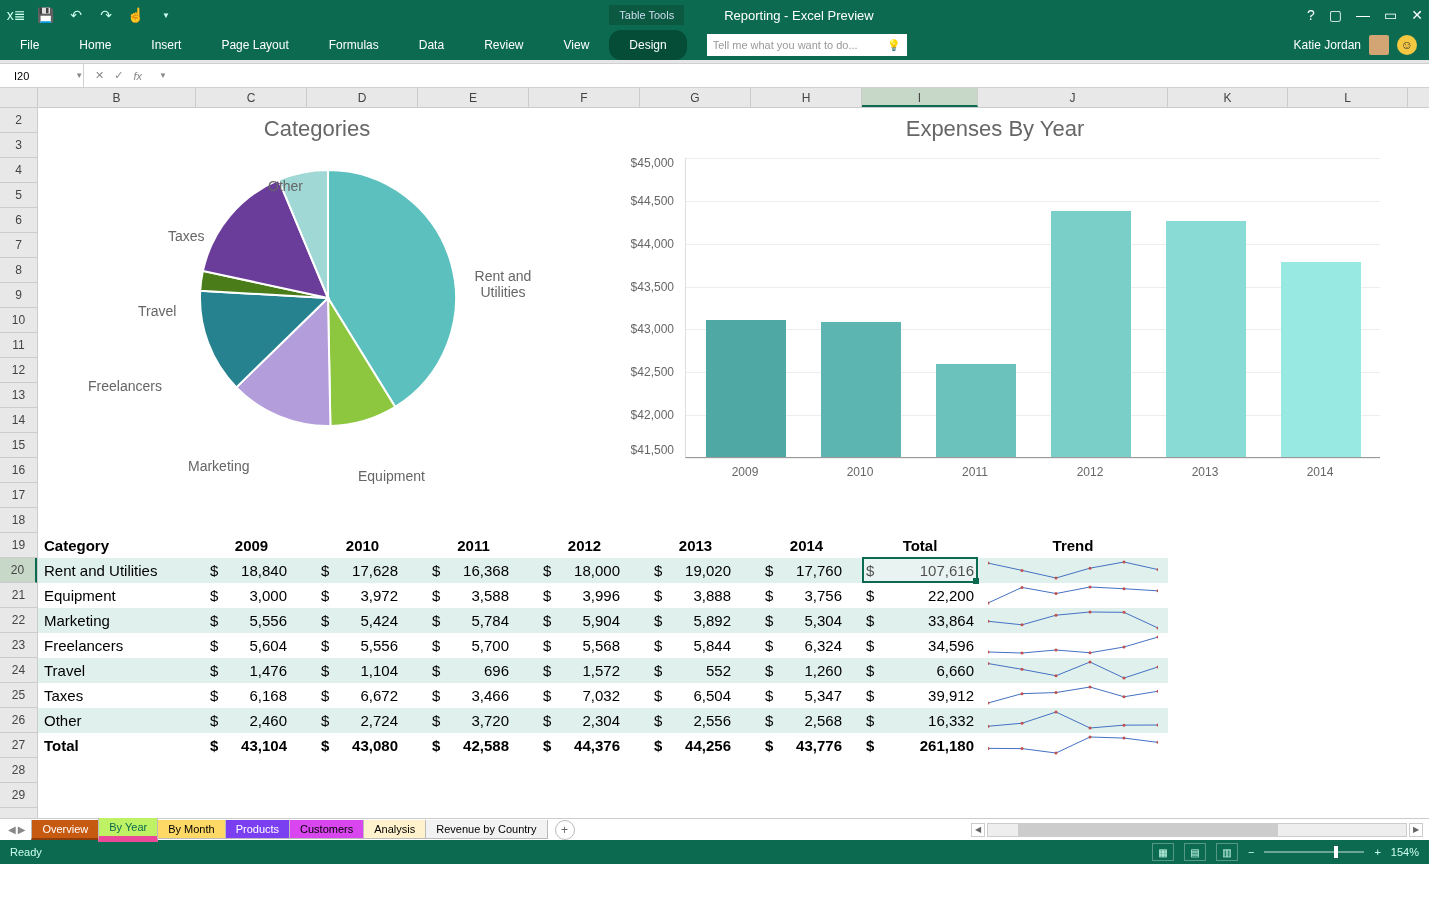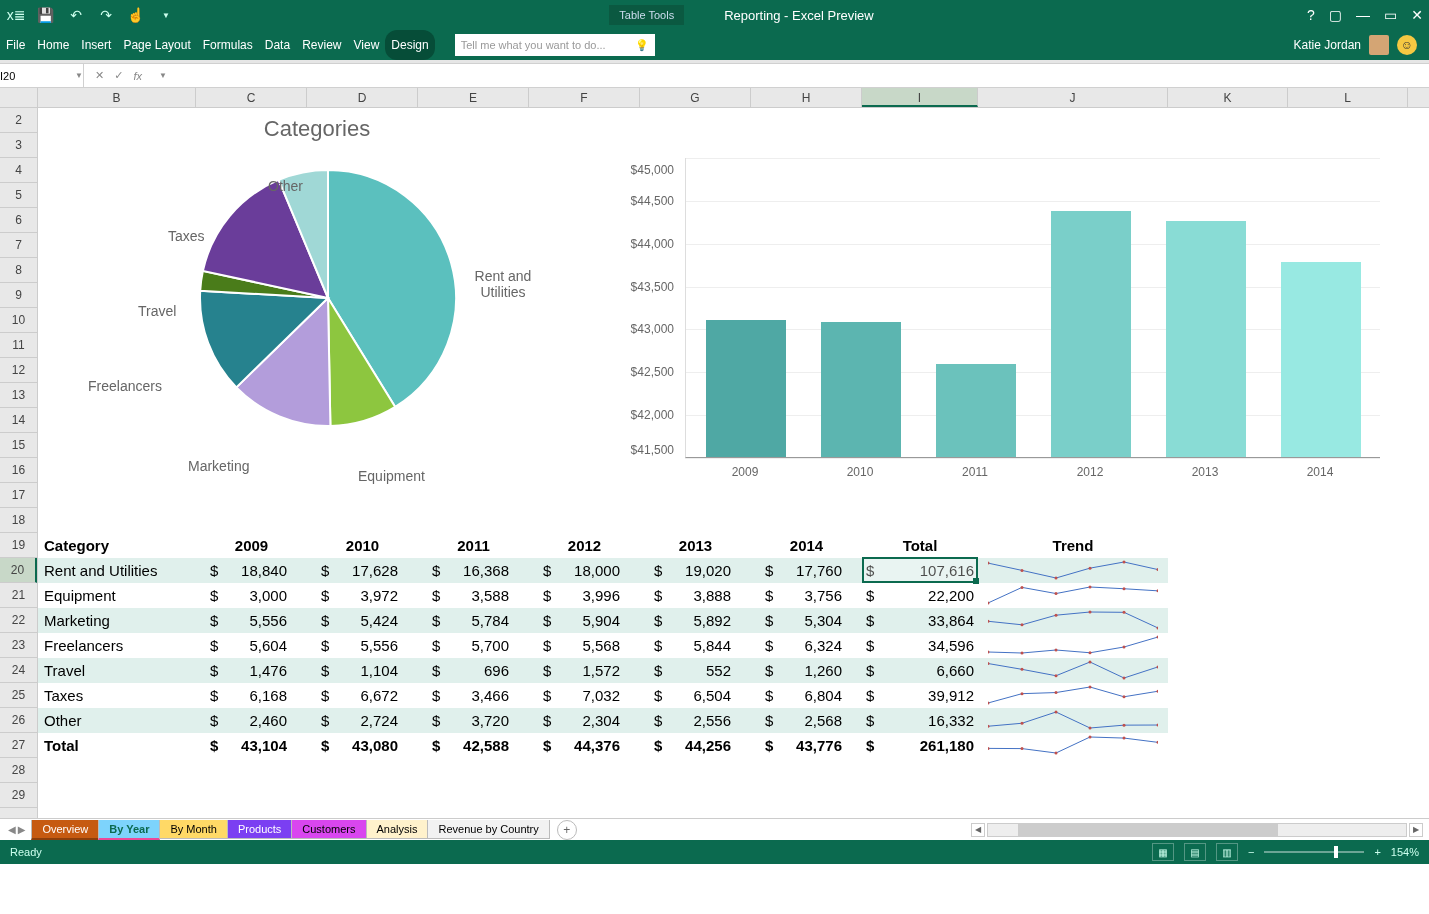--- a/index.html
+++ b/index.html
@@ -9,35 +9,35 @@
 .titlebar { background: #0b6a4f; height: 30px; display: flex; align-items: center; color: #fff; padding: 0 6px; }
 .titlebar .left-icons { display: flex; gap: 10px; align-items: center; }
 .titlebar .icon-btn { width: 20px; height: 20px; display: flex; align-items: center; justify-content: center; color: #cfe; font-size: 14px; }
 .titlebar .center { flex: 1; display: flex; justify-content: center; gap: 40px; align-items: center; height: 100%; }
 .titlebar .tab-tools { background: #0b5941; padding: 4px 10px; font-size: 11px; color: #cde; }
 .titlebar .doc-title { font-size: 13px; color: #fff; }
 .titlebar .right-icons { display: flex; gap: 14px; align-items: center; font-size: 14px; }
 
 
 .ribbon-tabs { background: #0b6a4f; height: 30px; display: flex; align-items: center; color: #fff; }
-.ribbon-tabs .tab { padding: 0 6px; height: 100%; display: flex; align-items: center; font-size: 12px; cursor: pointer; }
+.ribbon-tabs .tab { padding: 0 20px; height: 100%; display: flex; align-items: center; font-size: 12px; cursor: pointer; }
 .ribbon-tabs .tab.file { background: #0b6a4f; }
 .ribbon-tabs .tab.active { background: #064d38; border-radius: 12px; }
 .ribbon-tabs .tellme { margin-left: 20px; background: #fff; color: #999; width: 200px; height: 22px; display: flex; align-items: center; padding: 0 6px; font-size: 11px; position: relative; }
 .ribbon-tabs .tellme .bulb { position: absolute; right: 6px; color: #f5c842; }
 .ribbon-tabs .spacer { flex: 1; }
 .ribbon-tabs .user { display: flex; align-items: center; gap: 8px; padding-right: 12px; }
 .ribbon-tabs .avatar { width: 20px; height: 20px; background: #d4a574; border-radius: 2px; }
 .ribbon-tabs .smile { width: 20px; height: 20px; border-radius: 50%; background: #f5c842; display: flex; align-items: center; justify-content: center; color: #333; font-size: 12px; }
 
 .thin-line { height: 4px; background: #e6e6e6; border-bottom: 1px solid #d0d0d0; }
 
 
 .formula-bar { height: 24px; display: flex; align-items: center; border-bottom: 1px solid #d0d0d0; background: #fff; }
-.formula-bar .name-box { width: 84px; border-right: 1px solid #d0d0d0; padding: 0 0; font-size: 11px; height: 100%; display: flex; align-items: center; gap: 46px; }
+.formula-bar .name-box { width: 84px; border-right: 1px solid #d0d0d0; padding: 0 14px; font-size: 11px; height: 100%; display: flex; align-items: center; gap: 46px; }
 .formula-bar .name-box .dd { margin-left: auto; color: #888; font-size: 8px; }
 .formula-bar .fx-btns { display: flex; gap: 4px; padding: 0 8px; color: #888; font-size: 11px; align-items: center; }
 .formula-bar .fx-btns span { padding: 0 3px; }
 .formula-bar .formula-input { flex: 1; padding: 0 6px; font-size: 12px; height: 100%; display: flex; align-items: center; }
 .formula-bar .expand { padding: 0 6px; color: #888; font-size: 8px; }
 
 
 .grid-wrap { position: relative; height: 730px; overflow: hidden; }
 .col-headers { display: flex; height: 20px; background: #e8e8e8; border-bottom: 1px solid #ccc; }
 .col-headers .corner { width: 38px; background: #e8e8e8; border-right: 1px solid #ccc; }
@@ -83,21 +83,21 @@
 .sel-handle { position: absolute; width: 6px; height: 6px; background: #0b6a4f; right: -3px; bottom: -3px; }
 
 
 .sparkline { width: 170px; height: 20px; margin: 2px auto; }
 
 
 .sheet-tabs { height: 22px; background: #fff; border-top: 1px solid #ccc; display: flex; align-items: center; padding-left: 8px; }
 .sheet-tabs .nav-arrows { display: flex; gap: 2px; color: #888; font-size: 10px; padding-right: 6px; }
 .sheet-tabs .stab { padding: 3px 10px; font-size: 11px; border: 1px solid #bbb; border-top: none; margin-right: -1px; background: #fff; cursor: pointer; }
 .sheet-tabs .stab.overview { background: #c65a11; color: #fff; border-bottom: 2px solid #8b3e0b; }
-.sheet-tabs .stab.byyear-active { background: #7dd3fc; color: #0b6a4f; font-weight: bold; border-bottom: 2px solid #ec4899; }
+.sheet-tabs .stab.byyear-active { background: #bef264; color: #0b6a4f; font-weight: normal; border-bottom: 6px solid #ec4899; }
 .sheet-tabs .stab.bymonth { background: #ffd966; }
 .sheet-tabs .stab.products { background: #7b3ff2; color: #fff; }
 .sheet-tabs .stab.customers { background: #d946ef; }
 .sheet-tabs .stab.analysis { background: #fff2cc; }
 .sheet-tabs .stab.revenue { background: #f2f2f2; }
 .sheet-tabs .add-sheet { width: 20px; height: 20px; border: 1px solid #bbb; border-radius: 50%; display: flex; align-items: center; justify-content: center; margin-left: 8px; font-size: 12px; color: #666; }
 .sheet-tabs .hscroll-wrap { margin-left: auto; display: flex; align-items: center; gap: 2px; padding-right: 6px; }
 .sheet-tabs .hscroll { width: 420px; height: 14px; background: #eee; position: relative; border: 1px solid #ccc; }
 .sheet-tabs .hscroll .thumb { position: absolute; left: 30px; width: 260px; top: 0; bottom: 0; background: #ccc; }
 .sheet-tabs .arrow-btn { width: 14px; height: 14px; border: 1px solid #ccc; display: flex; align-items: center; justify-content: center; font-size: 8px; color: #666; }
@@ -239,38 +239,39 @@
             <div class="pie-label" style="left: 320px; top: 360px;">Equipment</div>
             <div class="pie-label" style="left: 150px; top: 350px;">Marketing</div>
             <div class="pie-label" style="left: 50px; top: 270px;">Freelancers</div>
             <div class="pie-label" style="left: 100px; top: 195px;">Travel</div>
             <div class="pie-label" style="left: 130px; top: 120px;">Taxes</div>
             <div class="pie-label" style="left: 230px; top: 70px;">Other</div>
           </div>
       </div>
 
       <div class="chart-box" style="left:562px;top:0;width:790px;height:395px">
+        <div class="chart-title">Expenses By Year</div>
         <div class="bar-chart" id="bar-chart-area">
             <div class="bar-grid" style="top: 300px; left: 65px; right: 0px;"></div>
             <div class="bar-grid" style="top: 257.143px; left: 65px; right: 0px;"></div>
             <div class="bar-grid" style="top: 214.286px; left: 65px; right: 0px;"></div>
             <div class="bar-grid" style="top: 171.429px; left: 65px; right: 0px;"></div>
             <div class="bar-grid" style="top: 128.571px; left: 65px; right: 0px;"></div>
             <div class="bar-grid" style="top: 85.7143px; left: 65px; right: 0px;"></div>
             <div class="bar-grid" style="top: 42.8571px; left: 65px; right: 0px;"></div>
             <div class="bar-grid" style="top: 0px; left: 65px; right: 0px;"></div>
             <div class="bar-y-axis">
               <div class="bar-tick" style="top: 292px;">$41,500</div>
               <div class="bar-tick" style="top: 257.143px;">$42,000</div>
               <div class="bar-tick" style="top: 214.286px;">$42,500</div>
               <div class="bar-tick" style="top: 171.429px;">$43,000</div>
               <div class="bar-tick" style="top: 128.571px;">$43,500</div>
               <div class="bar-tick" style="top: 85.7143px;">$44,000</div>
               <div class="bar-tick" style="top: 42.8571px;">$44,500</div>
-              <div class="bar-tick" style="top: 12px;">$45,000</div>
+              <div class="bar-tick" style="top: 5px;">$45,000</div>
             </div>
             <div class="bar-area" style="height: 300px;">
               <div class="bar-col" style="left: 20px; width: 80px; height: 137.486px; background: rgb(79, 168, 164);"></div>
               <div class="bar-col" style="left: 135px; width: 80px; height: 135.429px; background: rgb(92, 181, 176);"></div>
               <div class="bar-col" style="left: 250px; width: 80px; height: 93.2571px; background: rgb(107, 194, 188);"></div>
               <div class="bar-col" style="left: 365px; width: 80px; height: 246.514px; background: rgb(122, 207, 201);"></div>
               <div class="bar-col" style="left: 480px; width: 80px; height: 236.229px; background: rgb(137, 220, 213);"></div>
               <div class="bar-col" style="left: 595px; width: 80px; height: 195.086px; background: rgb(152, 233, 226);"></div>
             </div>
             <div class="bar-x-label" style="left: 125px;">2009</div>
@@ -521,21 +522,21 @@
             <div class="td num-col">
               <span class="dollar">$</span>
               <span class="val">7,032</span>
             </div>
             <div class="td num-col">
               <span class="dollar">$</span>
               <span class="val">6,504</span>
             </div>
             <div class="td num-col">
               <span class="dollar">$</span>
-              <span class="val">6,804</span>
+              <span class="val">5,347</span>
             </div>
             <div class="td total-col">
               <span class="dollar">$</span>
               <span class="val">39,912</span>
             </div>
             <div class="td trend-col">
               <svg class="sparkline" viewBox="0 0 170 20">
                 <polyline points="0,18 34,8.666666666666666 68,7.555555555555555 102,2 136,11.777777777777779 170,6.222222222222221" fill="none" stroke="#4472c4" stroke-width="1"></polyline>
                 <circle cx="0" cy="18" r="1.5" fill="#c0504d"></circle>
                 <circle cx="34" cy="8.666666666666666" r="1.5" fill="#c0504d"></circle>

